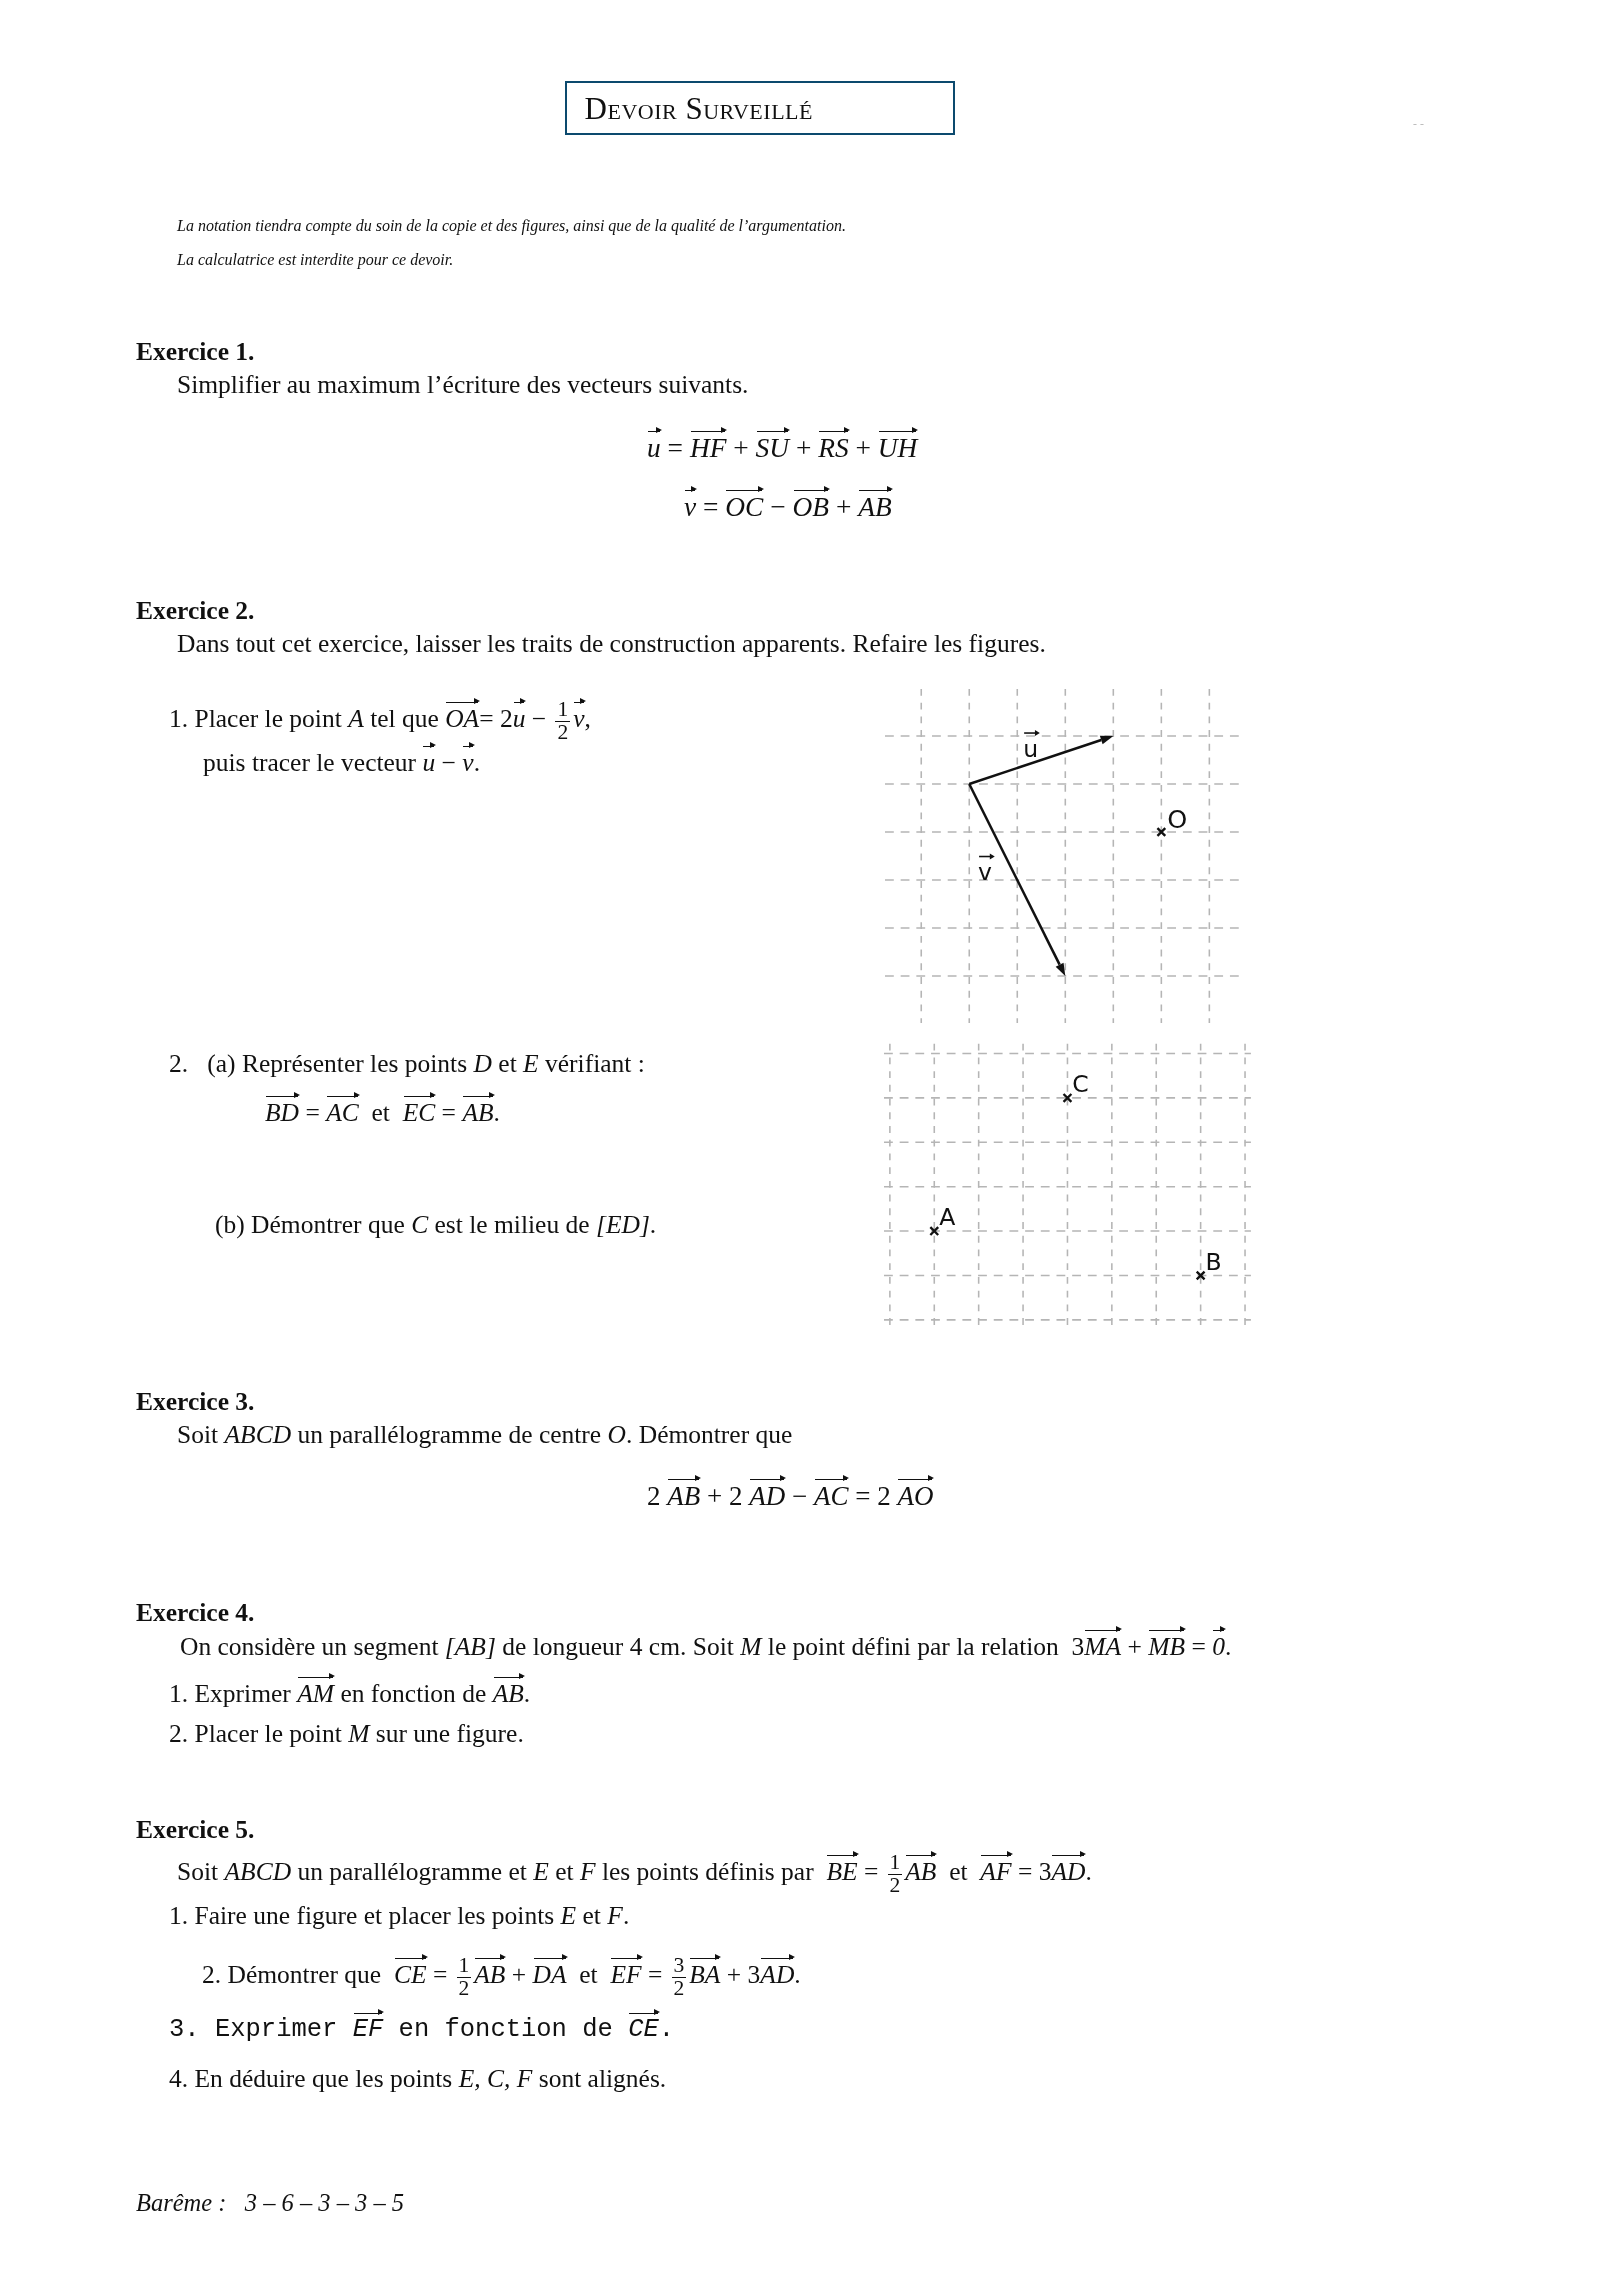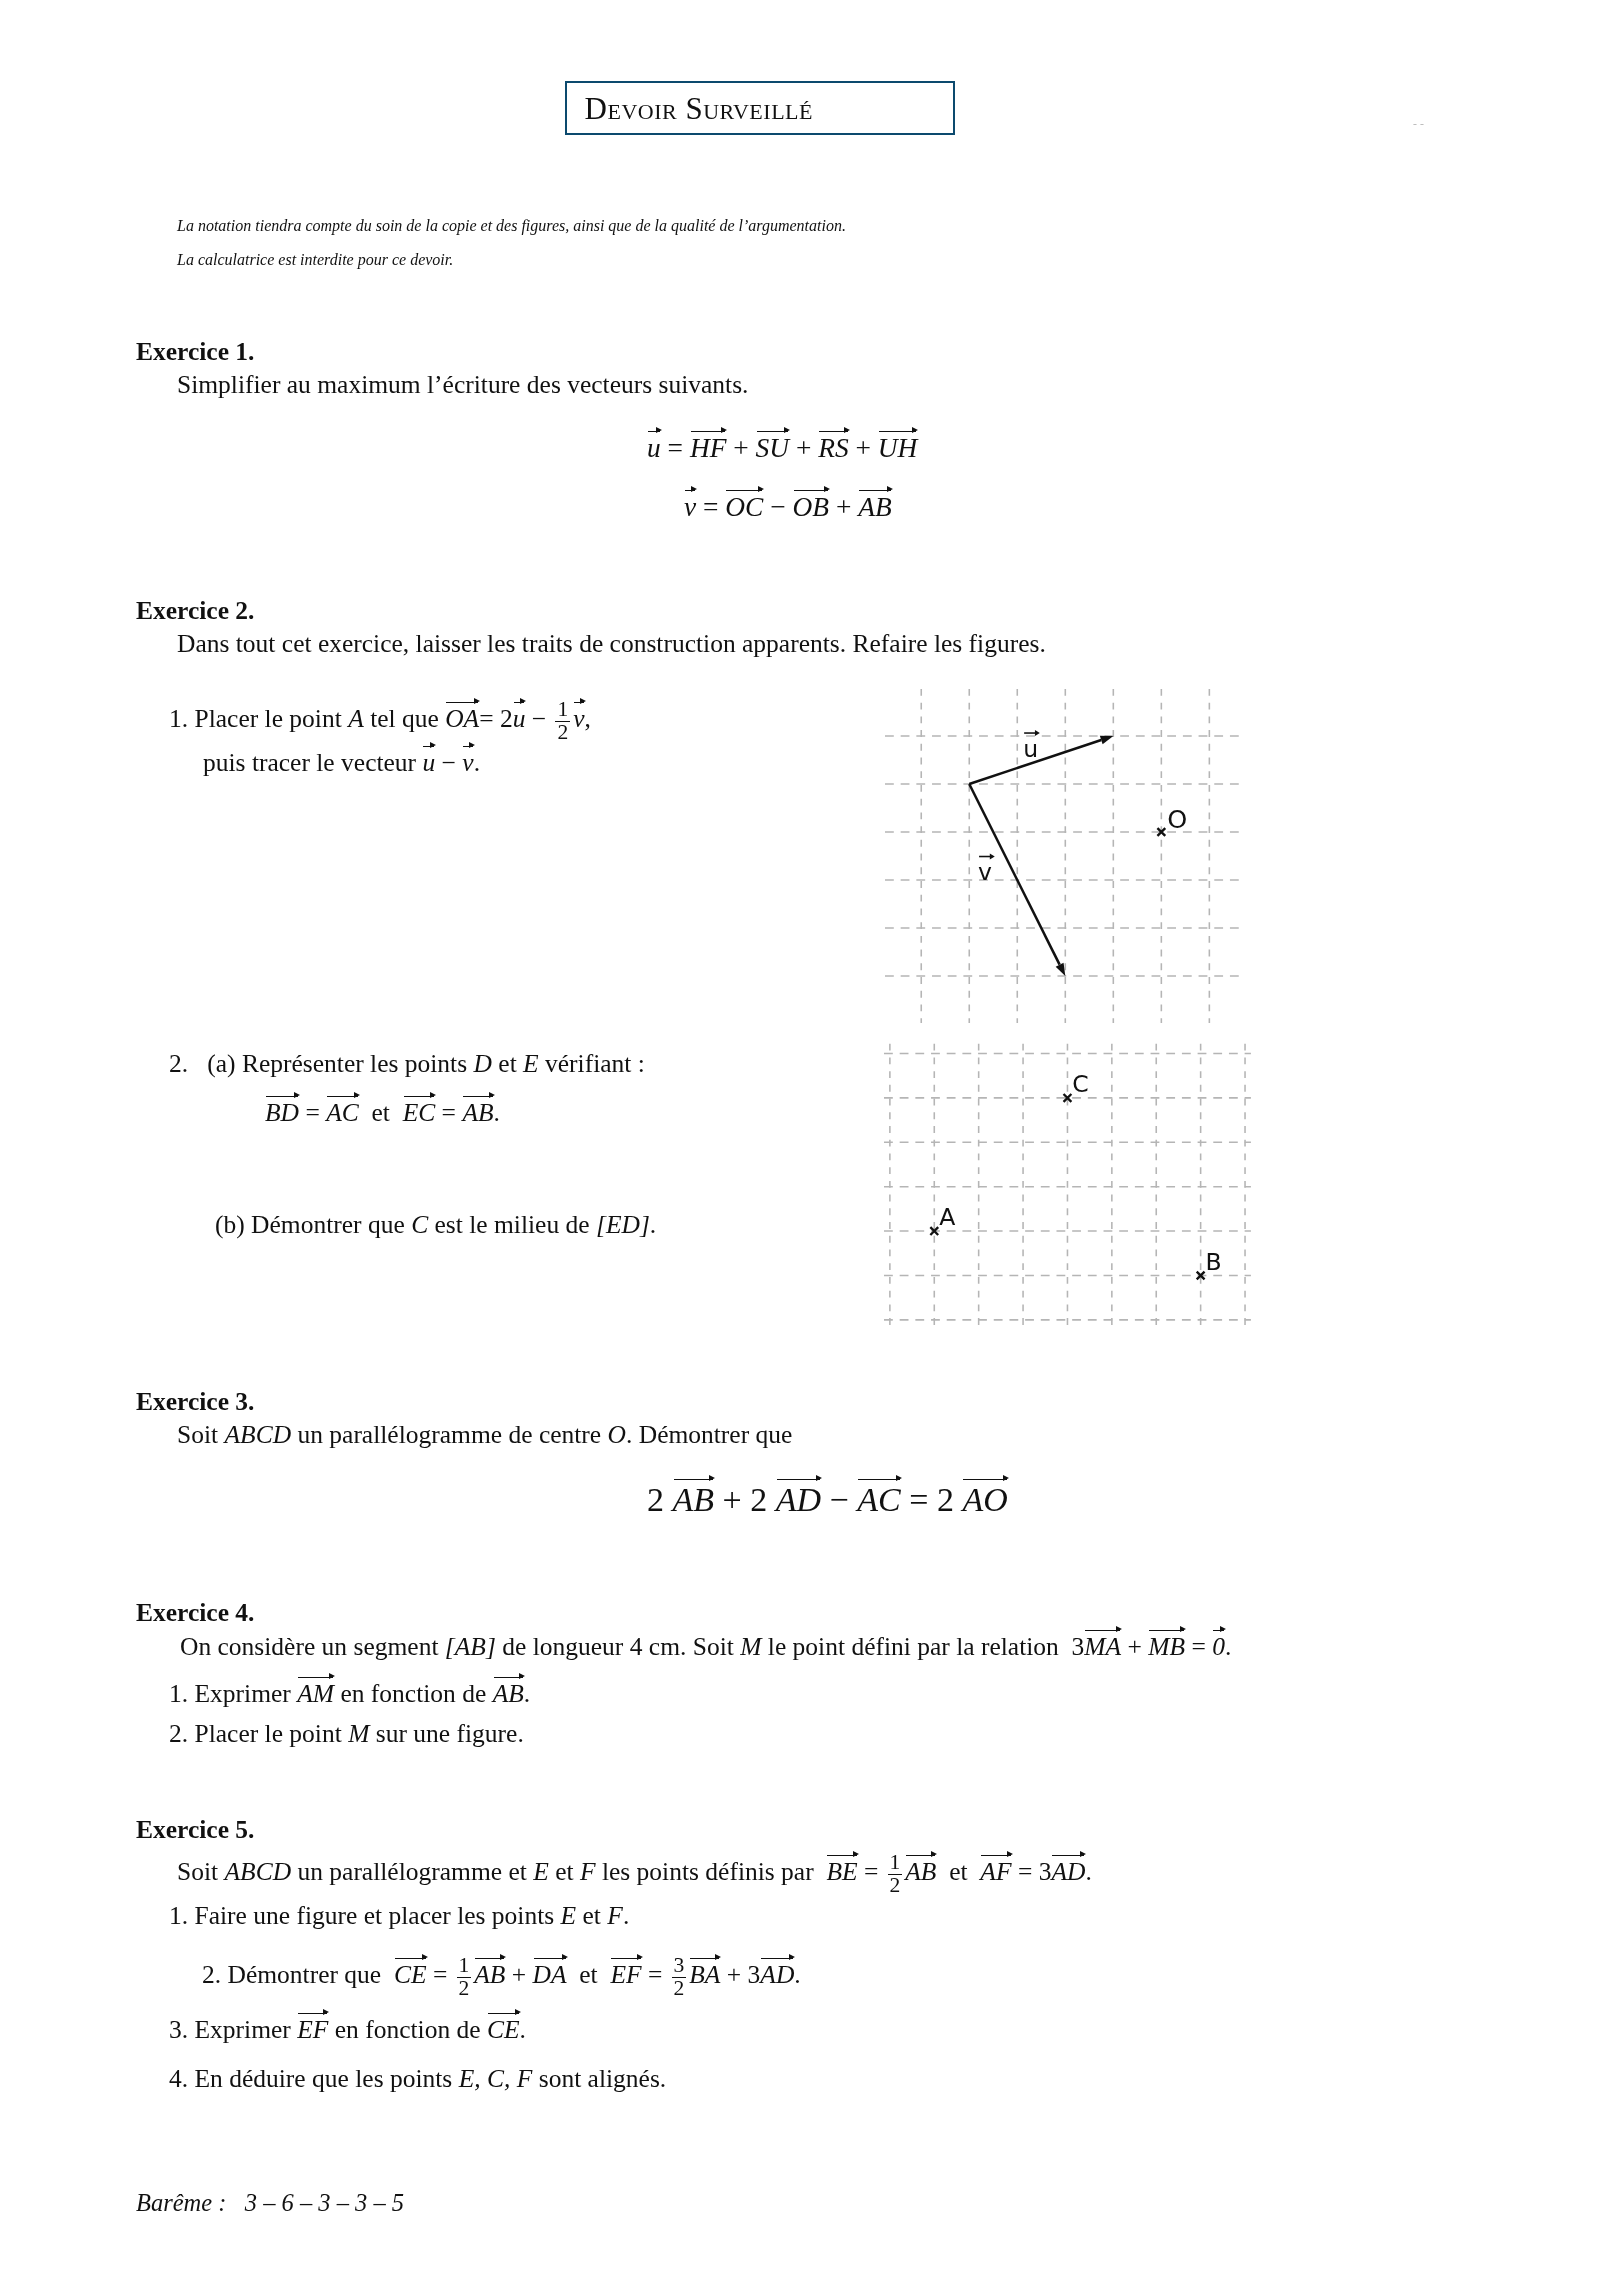--- a/index.html
+++ b/index.html
@@ -155,21 +155,21 @@
     <text x="1094.2" y="114.3" font-size="24" fill="#111">C</text>
   </svg>
 
 <div class="abs ex-title" style="left:136px; top:1387px;">Exercice 3.</div>
 <div class="abs" style="left:177px; top:1420px;">
   <span>Soit</span>
   <span class="it">ABCD</span>
   <span>un parallélogramme de centre</span>
   <span class="it">O</span><span>. Démontrer que</span>
 </div>
-<div class="abs" style="left:647px; top:1479px; font-size:34px;">
+<div class="abs" style="left:647px; top:1479px; font-size:27px;">
   <span>2</span>
   <span class="vec">AB</span>
   <span>+</span>
   <span>2</span>
   <span class="vec">AD</span>
   <span>−</span>
   <span class="vec">AC</span>
   <span>=</span>
   <span>2</span>
   <span class="vec">AO</span>
@@ -232,21 +232,21 @@
   <span>=</span>
   <span class="frac"><span class="num">1</span><span class="den">2</span></span><span class="vec">AB</span>
   <span>+</span>
   <span class="vec">DA</span>
   &nbsp;<span>et</span>&nbsp;
   <span class="vec">EF</span>
   <span>=</span>
   <span class="frac"><span class="num">3</span><span class="den">2</span></span><span class="vec">BA</span>
   <span>+ 3</span><span class="vec">AD</span><span>.</span>
 </div>
-<div class="abs" style="left:169px; top:2013px;">
+<div class="abs" style="left:169px; top:2013px;font-family:Liberation Mono, monospace;">
   <span>3.</span>
   <span>Exprimer</span>
   <span class="vec">EF</span>
   <span>en fonction de</span>
   <span class="vec">CE</span><span>.</span>
 </div>
 <div class="abs" style="left:169px; top:2064px;">
   <span>4.</span>
   <span>En déduire que les points</span>
   <span class="it">E, C, F</span>

